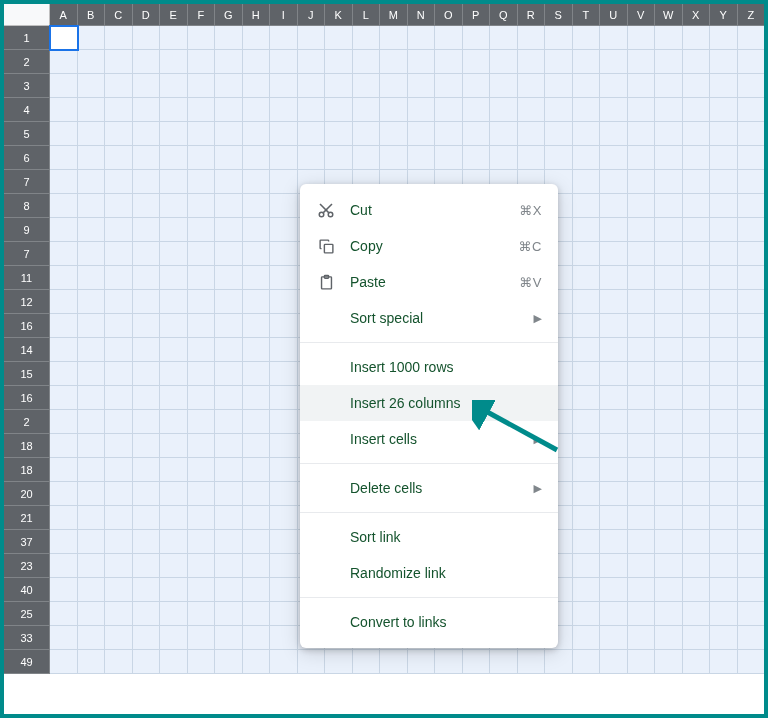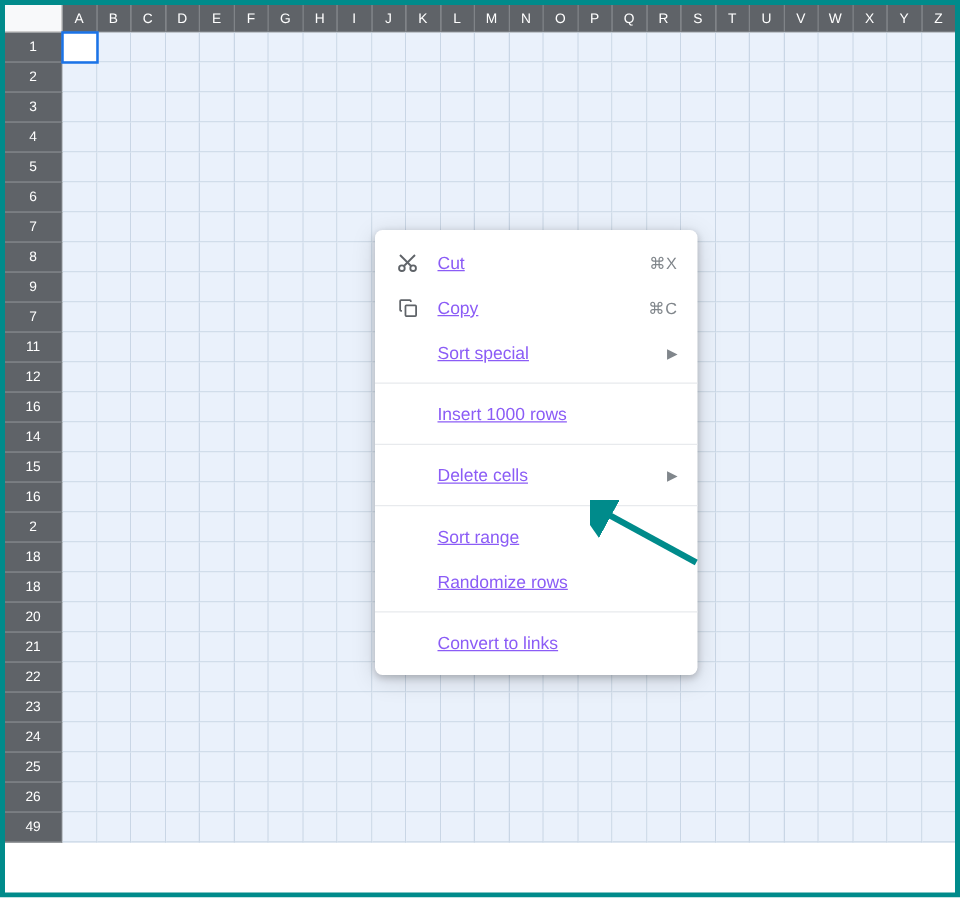--- a/index.html
+++ b/index.html
@@ -19,21 +19,21 @@
     .row { display: flex; height: 24px; }
     .row-header { width: 46px; height: 24px; background: #5f6368; color: #fff; font-size: 11px; display: flex; align-items: center; justify-content: center; border-right: 1px solid #808488; border-bottom: 1px solid #808488; flex-shrink: 0; }
     .cell { flex-shrink: 0; height: 24px; background: #eaf1fb; border-right: 1px solid #c9d6e5; border-bottom: 1px solid #c9d6e5; }
     .cell.selected { background: #fff; outline: 2px solid #1a73e8; outline-offset: -1px; z-index: 5; position: relative; }
 
     .context-menu { position: absolute; left: 296px; top: 180px; width: 258px; background: #fff; border-radius: 6px; box-shadow: 0 2px 6px rgba(0,0,0,0.2), 0 4px 20px rgba(0,0,0,0.15); padding: 8px 0; font-size: 14px; color: #3c4043; z-index: 100; }
     .menu-item { display: flex; align-items: center; height: 36px; padding: 0 16px; cursor: default; position: relative; }
     .menu-item.hover { background: #f1f3f4; }
     .menu-icon { width: 20px; height: 20px; display: flex; align-items: center; justify-content: center; margin-right: 14px; color: #5f6368; }
     .menu-icon.blank { width: 20px; margin-right: 14px; }
-    .menu-label { flex: 1; color: #8b5cf6; text-decoration: underline; }
+    .menu-label { flex: 1; color: #14532d; }
     .menu-shortcut { color: #80868b; font-size: 13px; letter-spacing: 0.5px; }
     .menu-arrow { color: #80868b; font-size: 11px; }
     .menu-sep { height: 1px; background: #e8eaed; margin: 6px 0; }
 
     .pointer-arrow { position: absolute; left: 468px; top: 396px; z-index: 200; }
     .pointer-arrow svg { display: block; }
   </style>
 </head>
 <body>
 
@@ -678,21 +678,21 @@
           <div class="cell" style="width: 27.5px;"></div>
           <div class="cell" style="width: 27.5px;"></div>
           <div class="cell" style="width: 27.5px;"></div>
           <div class="cell" style="width: 27.5px;"></div>
           <div class="cell" style="width: 27.5px;"></div>
           <div class="cell" style="width: 27.5px;"></div>
           <div class="cell" style="width: 27.5px;"></div>
           <div class="cell" style="width: 27.5px;"></div>
         </div>
         <div class="row">
-          <div class="row-header">22</div>
+          <div class="row-header">37</div>
           <div class="cell" style="width: 27.5px;"></div>
           <div class="cell" style="width: 27.5px;"></div>
           <div class="cell" style="width: 27.5px;"></div>
           <div class="cell" style="width: 27.5px;"></div>
           <div class="cell" style="width: 27.5px;"></div>
           <div class="cell" style="width: 27.5px;"></div>
           <div class="cell" style="width: 27.5px;"></div>
           <div class="cell" style="width: 27.5px;"></div>
           <div class="cell" style="width: 27.5px;"></div>
           <div class="cell" style="width: 27.5px;"></div>
@@ -736,21 +736,21 @@
           <div class="cell" style="width: 27.5px;"></div>
           <div class="cell" style="width: 27.5px;"></div>
           <div class="cell" style="width: 27.5px;"></div>
           <div class="cell" style="width: 27.5px;"></div>
           <div class="cell" style="width: 27.5px;"></div>
           <div class="cell" style="width: 27.5px;"></div>
           <div class="cell" style="width: 27.5px;"></div>
           <div class="cell" style="width: 27.5px;"></div>
         </div>
         <div class="row">
-          <div class="row-header">24</div>
+          <div class="row-header">40</div>
           <div class="cell" style="width: 27.5px;"></div>
           <div class="cell" style="width: 27.5px;"></div>
           <div class="cell" style="width: 27.5px;"></div>
           <div class="cell" style="width: 27.5px;"></div>
           <div class="cell" style="width: 27.5px;"></div>
           <div class="cell" style="width: 27.5px;"></div>
           <div class="cell" style="width: 27.5px;"></div>
           <div class="cell" style="width: 27.5px;"></div>
           <div class="cell" style="width: 27.5px;"></div>
           <div class="cell" style="width: 27.5px;"></div>
@@ -794,21 +794,21 @@
           <div class="cell" style="width: 27.5px;"></div>
           <div class="cell" style="width: 27.5px;"></div>
           <div class="cell" style="width: 27.5px;"></div>
           <div class="cell" style="width: 27.5px;"></div>
           <div class="cell" style="width: 27.5px;"></div>
           <div class="cell" style="width: 27.5px;"></div>
           <div class="cell" style="width: 27.5px;"></div>
           <div class="cell" style="width: 27.5px;"></div>
         </div>
         <div class="row">
-          <div class="row-header">26</div>
+          <div class="row-header">33</div>
           <div class="cell" style="width: 27.5px;"></div>
           <div class="cell" style="width: 27.5px;"></div>
           <div class="cell" style="width: 27.5px;"></div>
           <div class="cell" style="width: 27.5px;"></div>
           <div class="cell" style="width: 27.5px;"></div>
           <div class="cell" style="width: 27.5px;"></div>
           <div class="cell" style="width: 27.5px;"></div>
           <div class="cell" style="width: 27.5px;"></div>
           <div class="cell" style="width: 27.5px;"></div>
           <div class="cell" style="width: 27.5px;"></div>
@@ -881,54 +881,73 @@
       <span class="menu-icon">
         <svg width="17" height="17" viewBox="0 0 24 24" fill="none" stroke="currentColor" stroke-width="2">
             <rect x="9" y="9" width="12" height="12" rx="1"></rect>
             <path d="M5 15H4a1 1 0 0 1-1-1V4a1 1 0 0 1 1-1h10a1 1 0 0 1 1 1v1"></path>
           </svg>
       </span>
       <span class="menu-label">Copy</span>
       <span class="menu-shortcut">⌘C</span>
     </div>
 
+    <div class="menu-item">
+      <span class="menu-icon">
+        <svg width="17" height="17" viewBox="0 0 24 24" fill="none" stroke="currentColor" stroke-width="2">
+            <rect x="5" y="4" width="14" height="17" rx="1"></rect>
+            <rect x="9" y="2" width="6" height="4" rx="1"></rect>
+          </svg>
+      </span>
+      <span class="menu-label">Paste</span>
+      <span class="menu-shortcut">⌘V</span>
+    </div>
 
     <div class="menu-item">
       <span class="menu-icon blank"></span>
       <span class="menu-label">Sort special</span>
       <span class="menu-arrow">▶</span>
     </div>
 
     <div class="menu-sep"></div>
 
     <div class="menu-item">
       <span class="menu-icon blank"></span>
       <span class="menu-label">Insert 1000 rows</span>
     </div>
 
-
+    <div class="menu-item hover">
+      <span class="menu-icon blank"></span>
+      <span class="menu-label">Insert 26 columns</span>
+    </div>
+
+    <div class="menu-item">
+      <span class="menu-icon blank"></span>
+      <span class="menu-label">Insert cells</span>
+      <span class="menu-arrow">▶</span>
+    </div>
 
     <div class="menu-sep"></div>
 
     <div class="menu-item">
       <span class="menu-icon blank"></span>
       <span class="menu-label">Delete cells</span>
       <span class="menu-arrow">▶</span>
     </div>
 
     <div class="menu-sep"></div>
 
     <div class="menu-item">
       <span class="menu-icon blank"></span>
-      <span class="menu-label">Sort range</span>
+      <span class="menu-label">Sort link</span>
     </div>
 
     <div class="menu-item">
       <span class="menu-icon blank"></span>
-      <span class="menu-label">Randomize rows</span>
+      <span class="menu-label">Randomize link</span>
     </div>
 
     <div class="menu-sep"></div>
 
     <div class="menu-item">
       <span class="menu-icon blank"></span>
       <span class="menu-label">Convert to links</span>
     </div>
 
 

